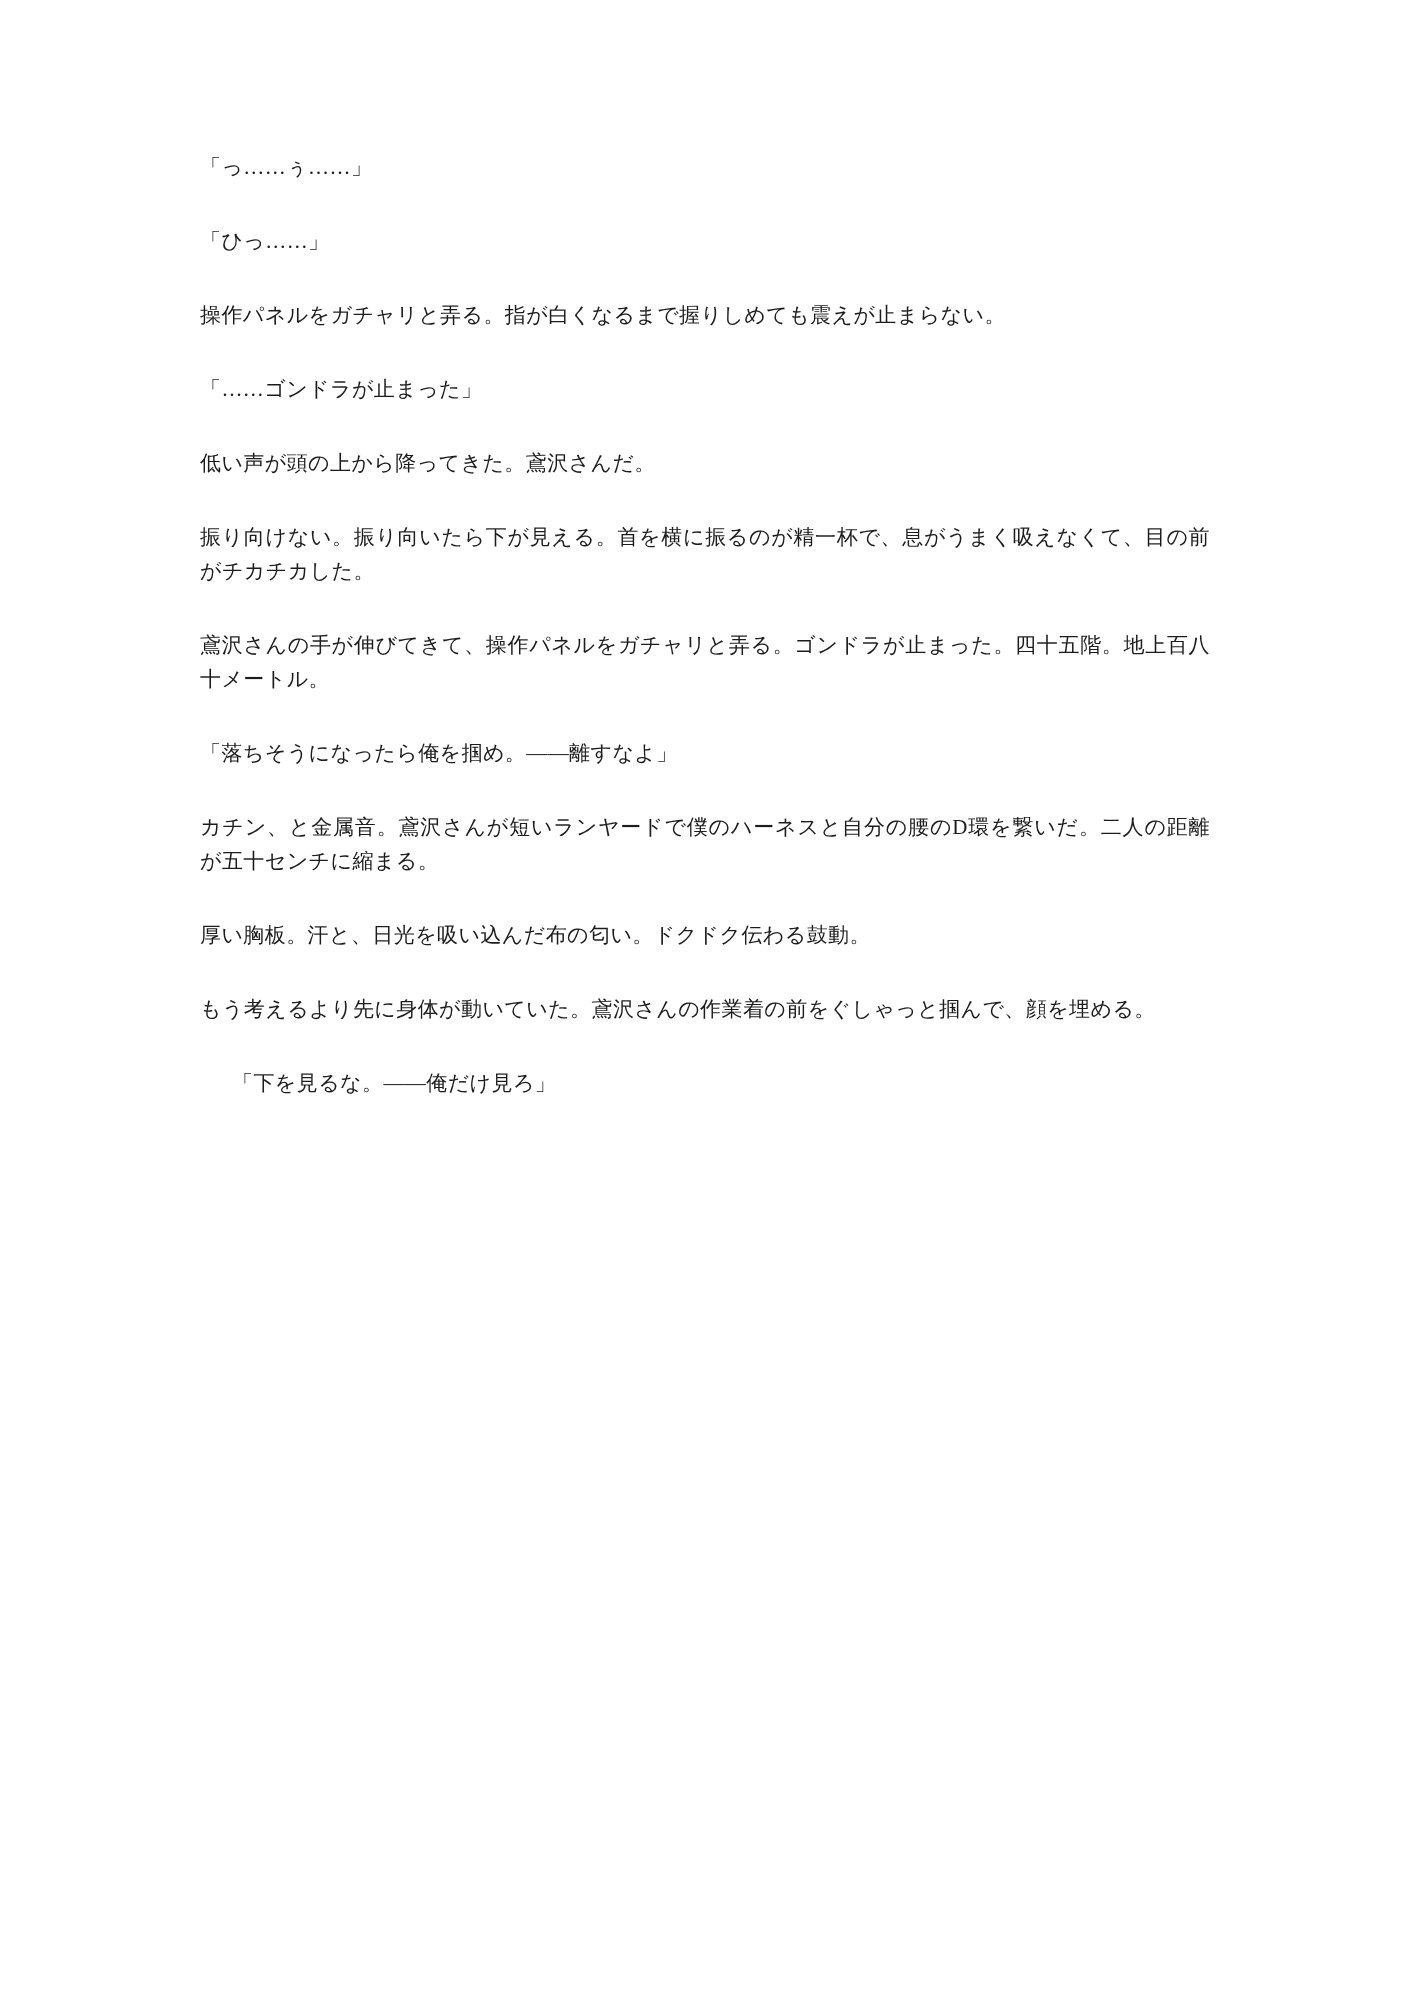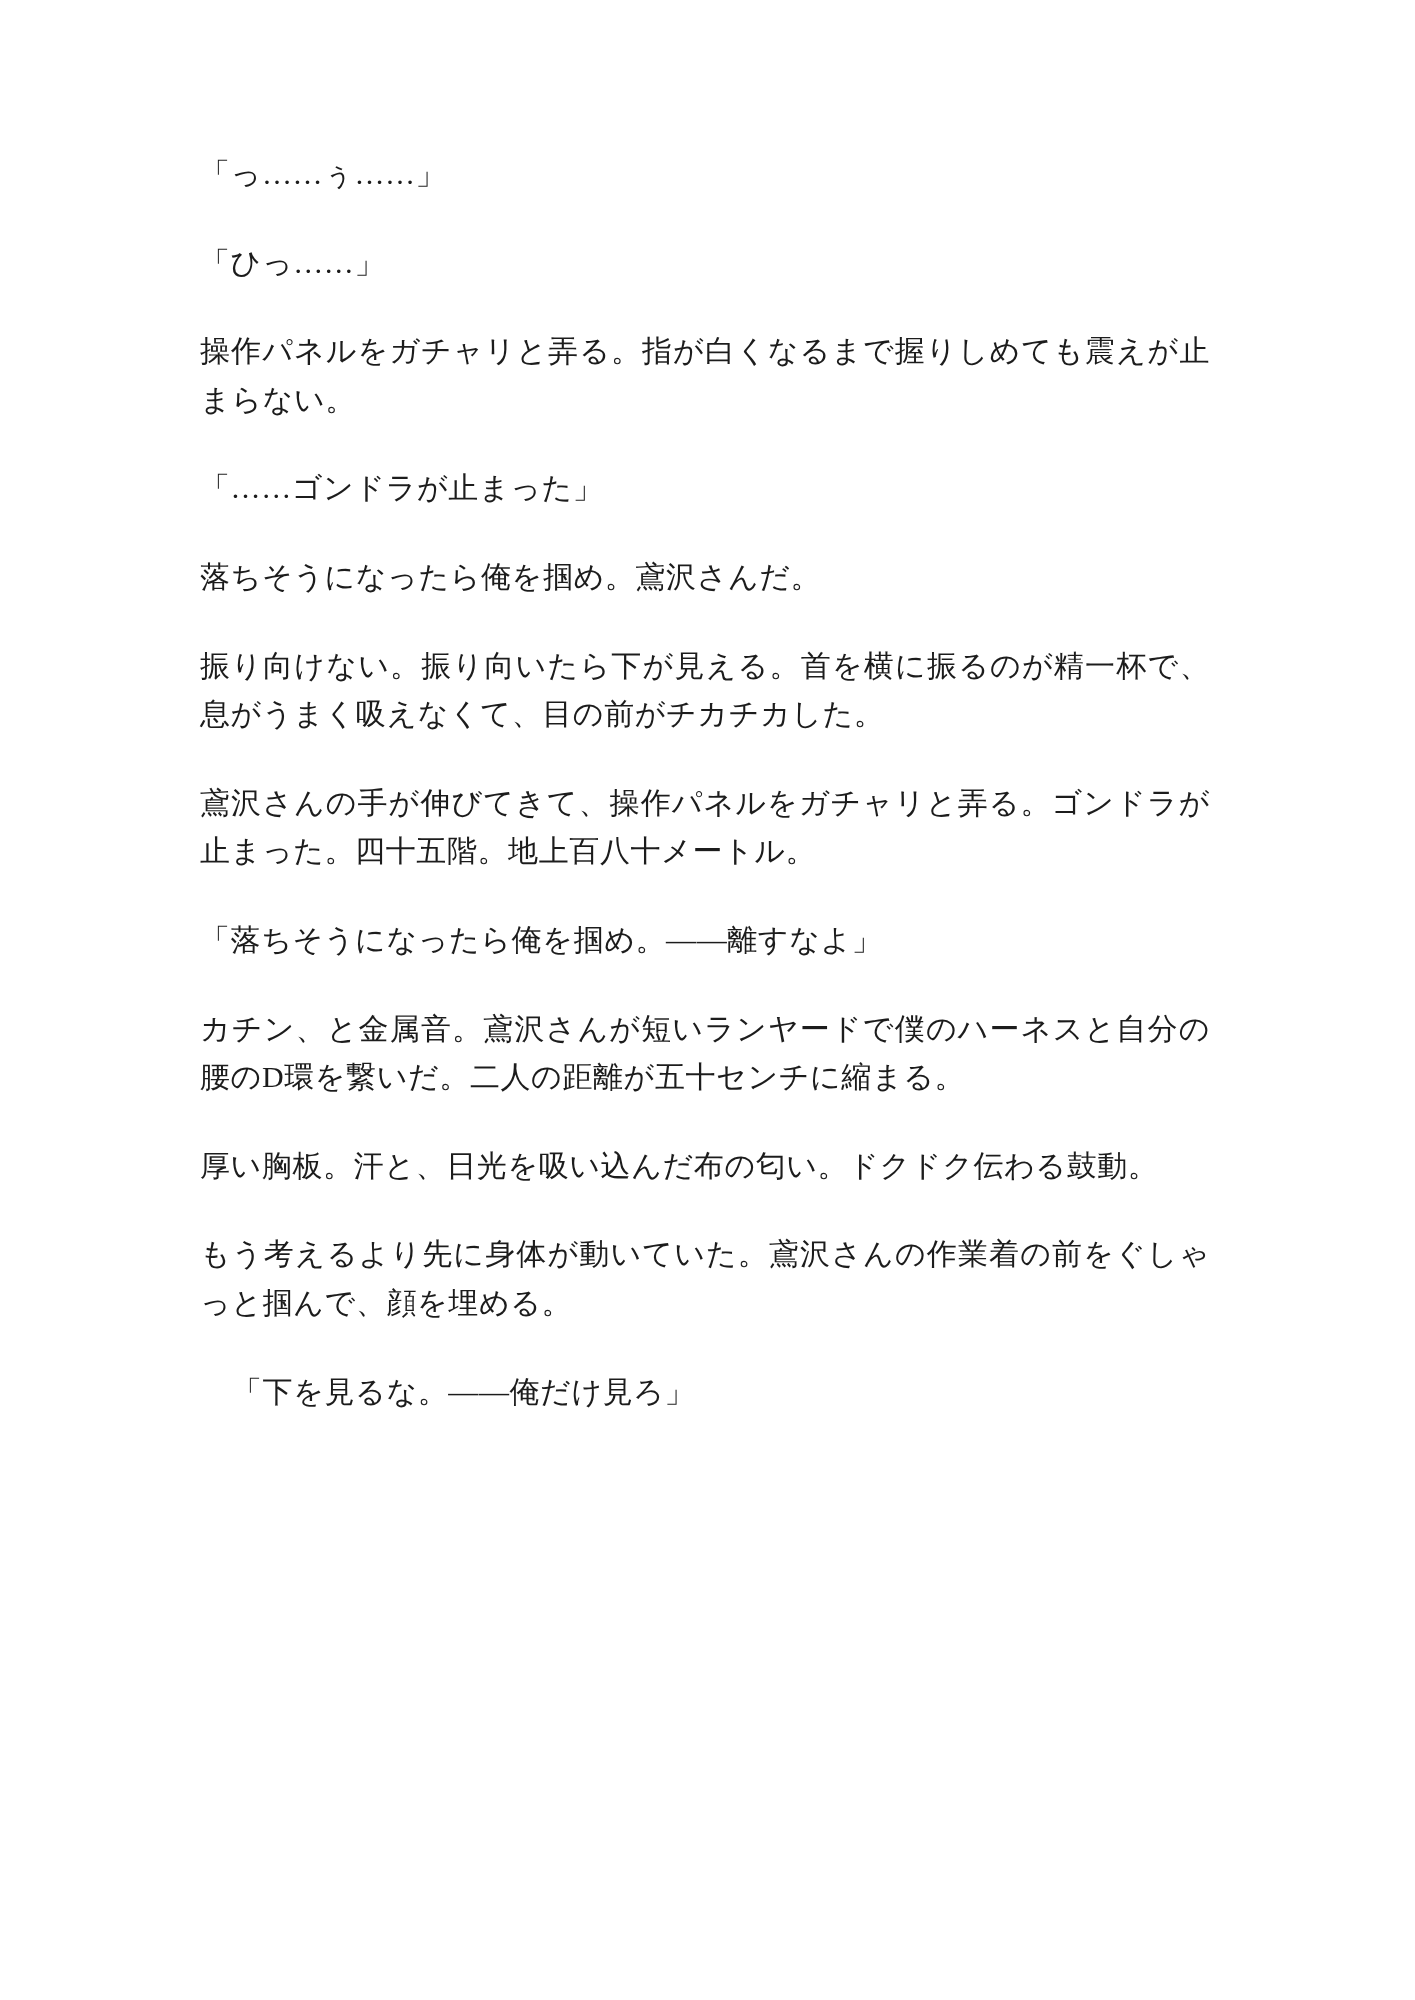--- a/index.html
+++ b/index.html
@@ -18,21 +18,21 @@
     width: 1415px;
     height: 2000px;
     padding: 150px 200px 120px 200px;
     background: #ffffff;
   }
   .doc-body {
     width: 1010px;
   }
   p.para {
     margin: 0 0 40px 0;
-    font-size: 30px;
+    font-size: 21px;
     line-height: 1.62;
     letter-spacing: 0.02em;
     text-align: justify;
     text-justify: inter-character;
     color: #1c1c1c;
     font-family: "Liberation Serif", "DejaVu Serif", serif;
   }
   p.para:last-child {
     margin-bottom: 0;
     margin-left: 32px;
@@ -43,21 +43,21 @@
 </style>
 </head>
 <body>
 
 <div class="page">
   <div class="doc-body">
     <p class="para dialogue">「っ……ぅ……」</p>
     <p class="para dialogue">「ひっ……」</p>
     <p class="para">操作パネルをガチャリと弄る。指が白くなるまで握りしめても震えが止まらない。</p>
     <p class="para dialogue">「……ゴンドラが止まった」</p>
-    <p class="para">落ちそうになったら俺を掴め。鳶沢さんだ。</p>
+    <p class="para">低い声が頭の上から降ってきた。鳶沢さんだ。</p>
     <p class="para">振り向けない。振り向いたら下が見える。首を横に振るのが精一杯で、息がうまく吸えなくて、目の前がチカチカした。</p>
     <p class="para">鳶沢さんの手が伸びてきて、操作パネルをガチャリと弄る。ゴンドラが止まった。四十五階。地上百八十メートル。</p>
     <p class="para dialogue">「落ちそうになったら俺を掴め。——離すなよ」</p>
     <p class="para">カチン、と金属音。鳶沢さんが短いランヤードで僕のハーネスと自分の腰のD環を繋いだ。二人の距離が五十センチに縮まる。</p>
     <p class="para">厚い胸板。汗と、日光を吸い込んだ布の匂い。ドクドク伝わる鼓動。</p>
     <p class="para">もう考えるより先に身体が動いていた。鳶沢さんの作業着の前をぐしゃっと掴んで、顔を埋める。</p>
     <p class="para dialogue">「下を見るな。——俺だけ見ろ」</p>
   </div>
 </div>
 

